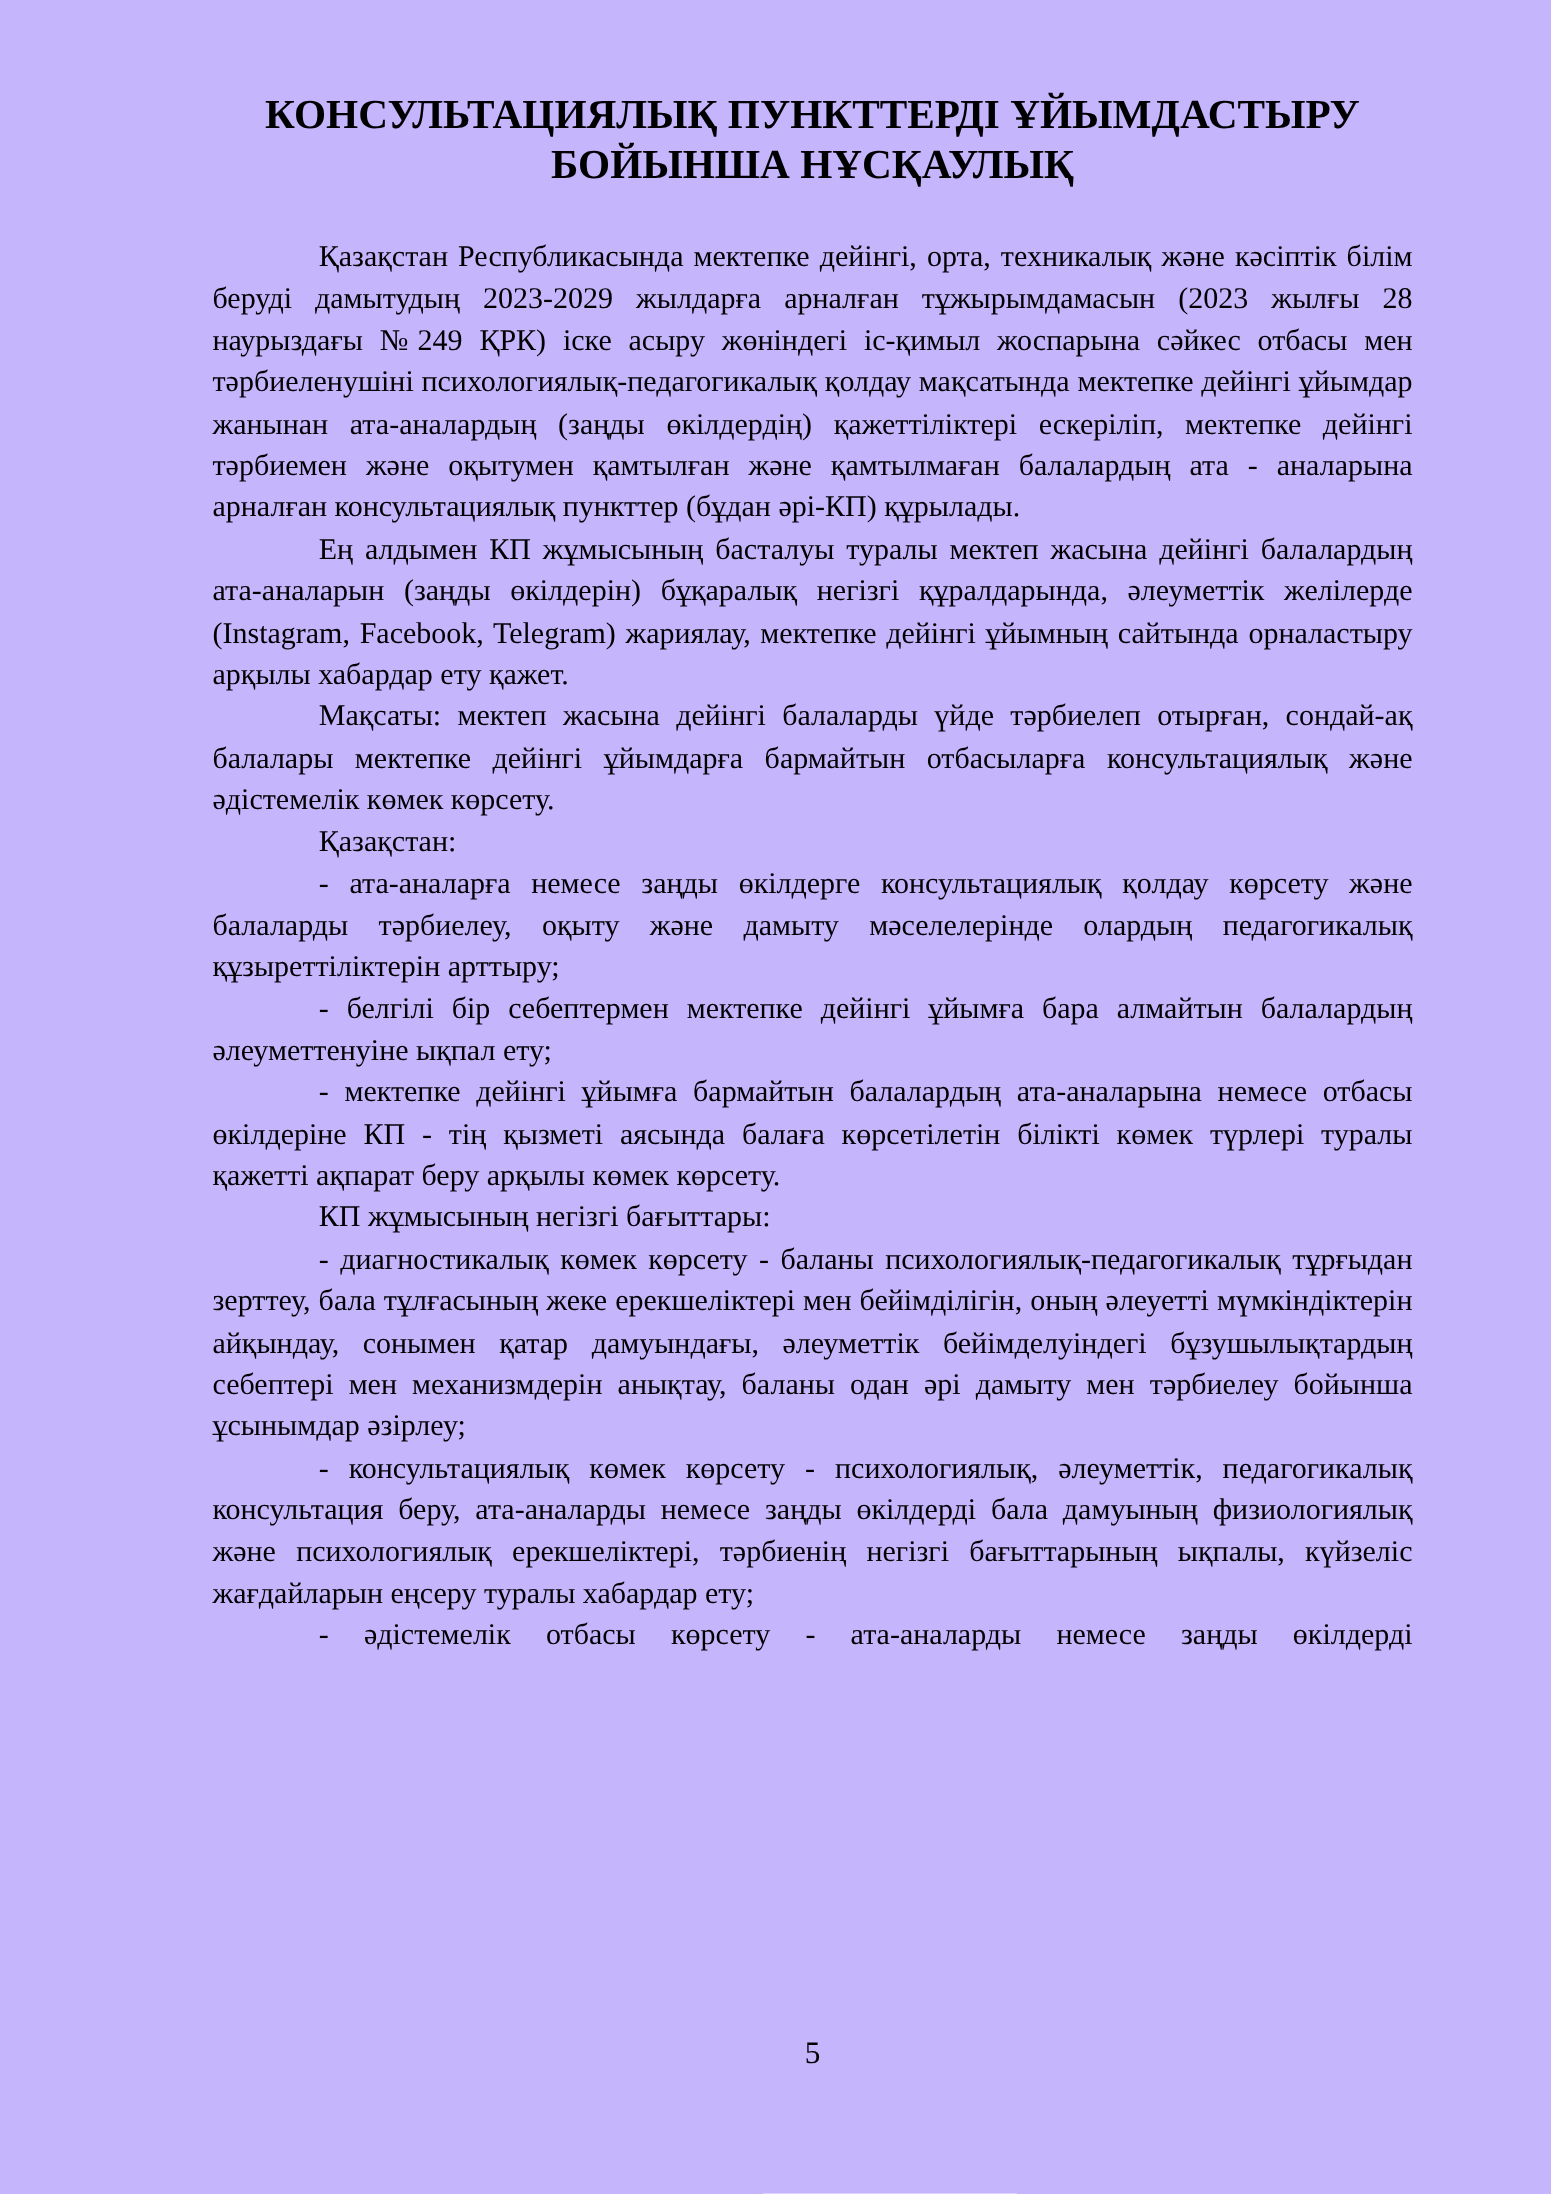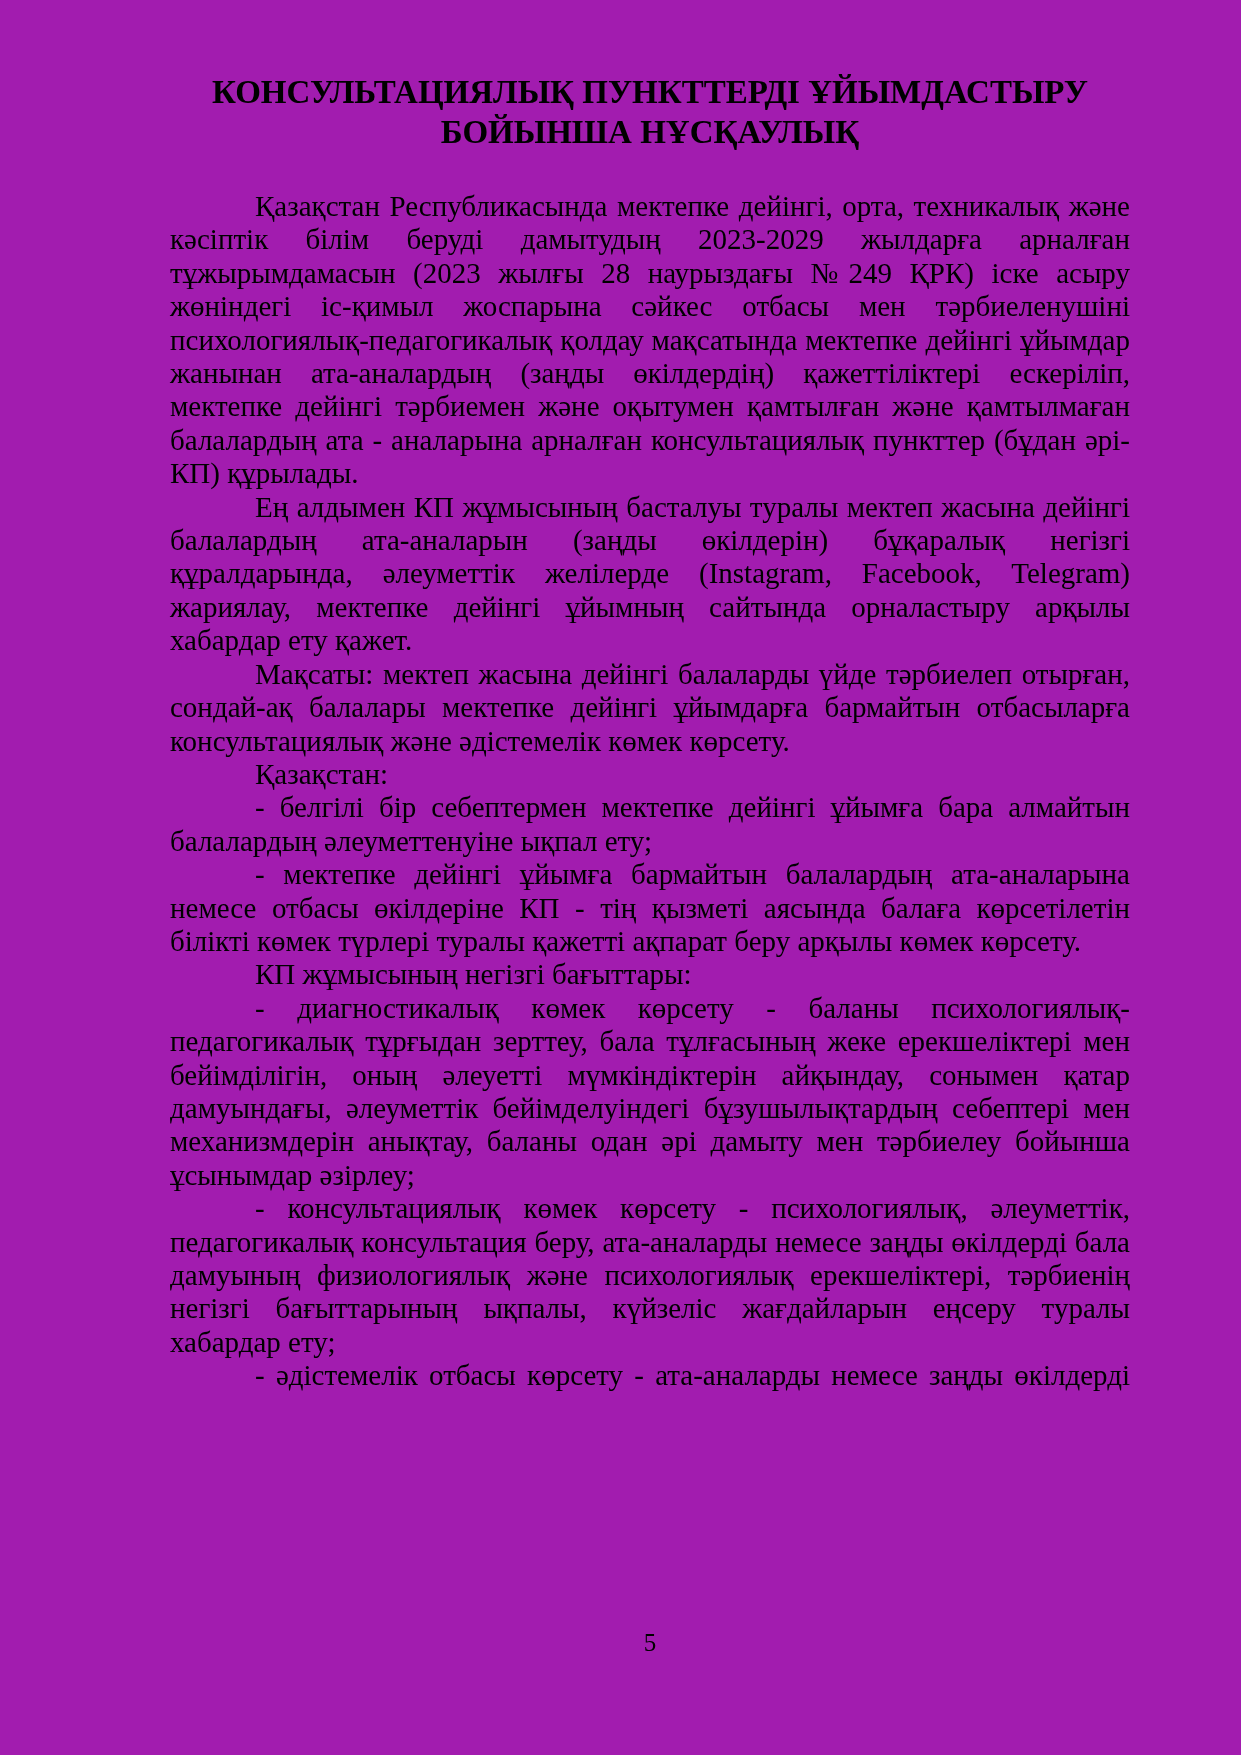--- a/index.html
+++ b/index.html
@@ -4,40 +4,40 @@
 <style>
   html, body {
     margin: 0;
     padding: 0;
     background: #ffffff;
   }
   .page {
     position: relative;
     width: 1241px;
     height: 1755px;
-    background: #a21caf;
+    background: #c4b5fd;
     overflow: hidden;
     font-family: "Liberation Serif", "DejaVu Serif", serif;
     color: #000000;
   }
   .content {
     position: absolute;
     left: 170px;
     top: 72px;
     width: 960px;
   }
   .doc-title {
     font-size: 33px;
     font-weight: bold;
     line-height: 40px;
     text-align: center;
     margin: 0 0 38px 0;
   }
   .para {
-    font-size: 29px;
+    font-size: 24px;
     line-height: 33.4px;
     text-align: justify;
     text-indent: 85px;
     margin: 0;
   }
   .para-last {
     text-align-last: justify;
   }
   .page-number {
     position: absolute;
@@ -55,20 +55,21 @@
 <div class="page">
   <div class="content">
     <h1 class="doc-title">
       <div>КОНСУЛЬТАЦИЯЛЫҚ ПУНКТТЕРДІ ҰЙЫМДАСТЫРУ</div>
       <div>БОЙЫНША НҰСҚАУЛЫҚ</div>
     </h1>
     <p class="para">Қазақстан Республикасында мектепке дейінгі, орта, техникалық және кәсіптік білім беруді дамытудың 2023-2029 жылдарға арналған тұжырымдамасын (2023 жылғы 28 наурыздағы №249 ҚРК) іске асыру жөніндегі іс-қимыл жоспарына сәйкес отбасы мен тәрбиеленушіні психологиялық-педагогикалық қолдау мақсатында мектепке дейінгі ұйымдар жанынан ата-аналардың (заңды өкілдердің) қажеттіліктері ескеріліп, мектепке дейінгі тәрбиемен және оқытумен қамтылған және қамтылмаған балалардың ата - аналарына арналған консультациялық пункттер (бұдан әрі-КП) құрылады.</p>
     <p class="para">Ең алдымен КП жұмысының басталуы туралы мектеп жасына дейінгі балалардың ата-аналарын (заңды өкілдерін) бұқаралық негізгі құралдарында, әлеуметтік желілерде (Instagram, Facebook, Telegram) жариялау, мектепке дейінгі ұйымның сайтында орналастыру арқылы хабардар ету қажет.</p>
     <p class="para">Мақсаты: мектеп жасына дейінгі балаларды үйде тәрбиелеп отырған, сондай-ақ балалары мектепке дейінгі ұйымдарға бармайтын отбасыларға консультациялық және әдістемелік көмек көрсету.</p>
     <p class="para">Қазақстан:</p>
+    <p class="para">- ата-аналарға немесе заңды өкілдерге консультациялық қолдау көрсету және балаларды тәрбиелеу, оқыту және дамыту мәселелерінде олардың педагогикалық құзыреттіліктерін арттыру;</p>
     <p class="para">- белгілі бір себептермен мектепке дейінгі ұйымға бара алмайтын балалардың әлеуметтенуіне ықпал ету;</p>
     <p class="para">- мектепке дейінгі ұйымға бармайтын балалардың ата-аналарына немесе отбасы өкілдеріне КП - тің қызметі аясында балаға көрсетілетін білікті көмек түрлері туралы қажетті ақпарат беру арқылы көмек көрсету.</p>
     <p class="para">КП жұмысының негізгі бағыттары:</p>
     <p class="para">- диагностикалық көмек көрсету - баланы психологиялық-педагогикалық тұрғыдан зерттеу, бала тұлғасының жеке ерекшеліктері мен бейімділігін, оның әлеуетті мүмкіндіктерін айқындау, сонымен қатар дамуындағы, әлеуметтік бейімделуіндегі бұзушылықтардың себептері мен механизмдерін анықтау, баланы одан әрі дамыту мен тәрбиелеу бойынша ұсынымдар әзірлеу;</p>
     <p class="para">- консультациялық көмек көрсету - психологиялық, әлеуметтік, педагогикалық консультация беру, ата-аналарды немесе заңды өкілдерді бала дамуының физиологиялық және психологиялық ерекшеліктері, тәрбиенің негізгі бағыттарының ықпалы, күйзеліс жағдайларын еңсеру туралы хабардар ету;</p>
     <p class="para para-last">- әдістемелік отбасы көрсету - ата-аналарды немесе заңды өкілдерді</p>
   </div>
   <div class="page-number">5</div>
 </div>
 

